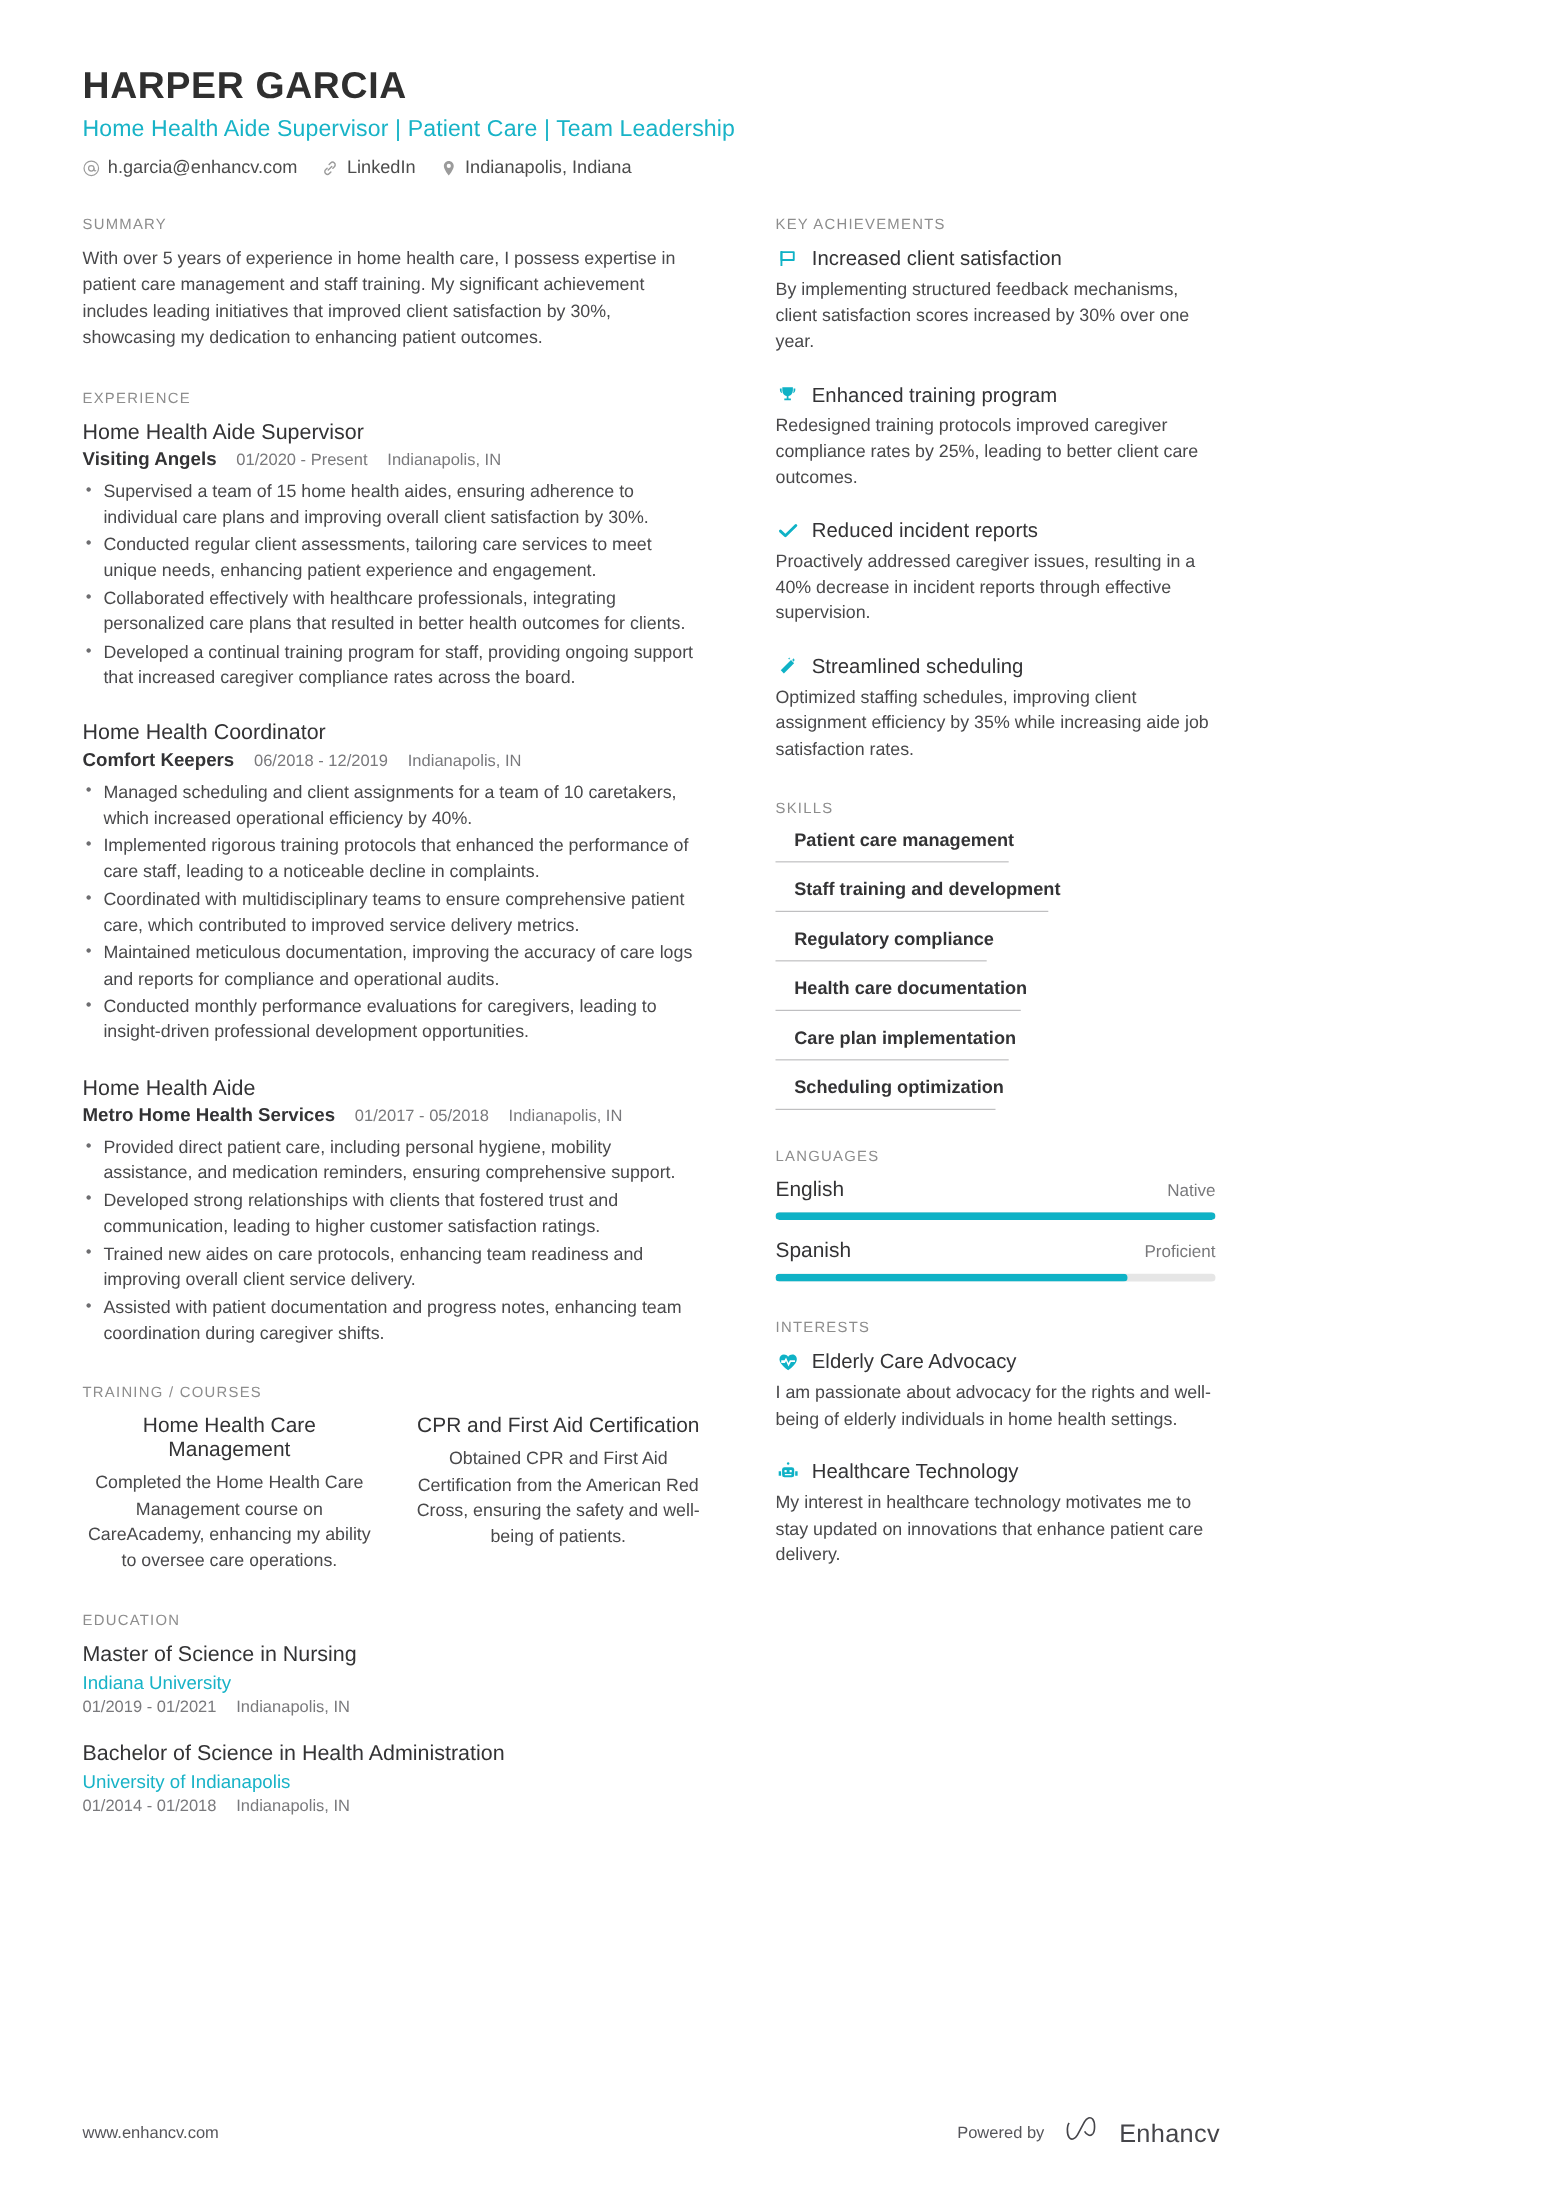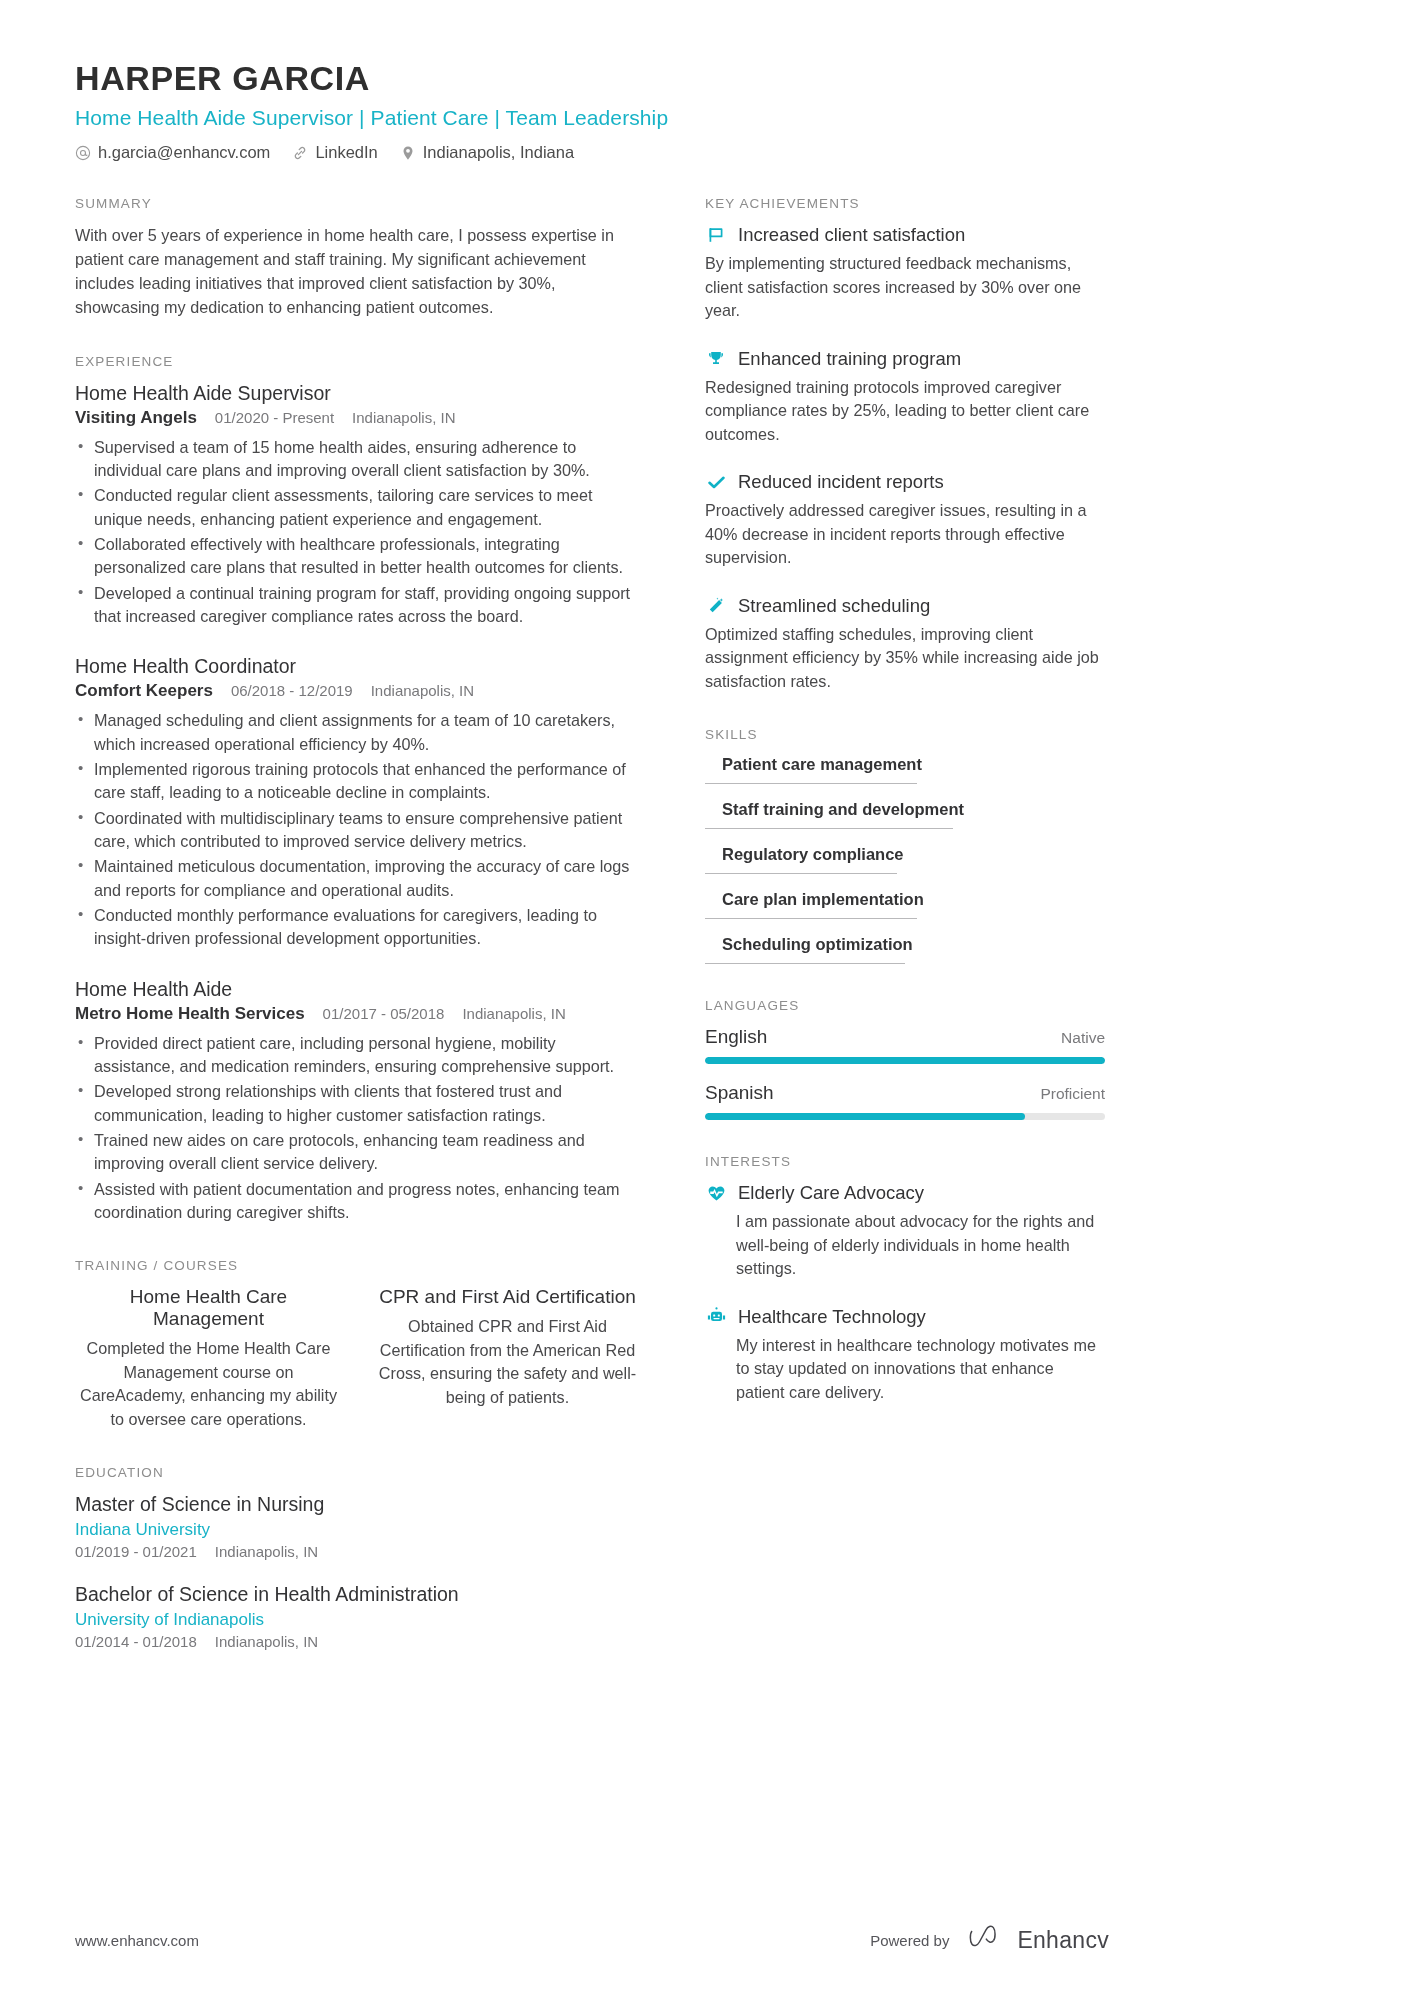--- a/index.html
+++ b/index.html
@@ -143,21 +143,21 @@
   
   .int { margin-bottom: 25px; }
   .int:last-child { margin-bottom: 0; }
   .int-head { display: flex; align-items: center; gap: 11px; margin-bottom: 6px; }
   .int-ic {
     width: 22px; height: 22px; flex: 0 0 22px;
     display: flex; align-items: center; justify-content: center;
     color: #0fb2c6;
   }
   .int-title { font-size: 18.5px; color: #333335; }
-  .int-desc { font-size: 16.2px; line-height: 1.45; color: #49494b; margin-left: 31px; }
+  .int-desc { font-size: 16.2px; line-height: 1.45; color: #49494b; }
 
   
   .footer {
     position: absolute;
     left: 75px; right: 75px; bottom: 40px;
     display: flex; align-items: center; justify-content: space-between;
   }
   .footer-url { font-size: 15px; color: #55555a; }
   .footer-right { display: flex; align-items: center; gap: 19px; }
   .powered { font-size: 15px; color: #55555a; }
@@ -370,20 +370,24 @@
           <span class="skill-label">Patient care management</span>
           <div class="skill-rule" style="width:212px"></div>
         </div>
         <div class="skill">
           <span class="skill-label">Staff training and development</span>
           <div class="skill-rule" style="width:248px"></div>
         </div>
         <div class="skill">
           <span class="skill-label">Regulatory compliance</span>
           <div class="skill-rule" style="width:192px"></div>
+        </div>
+        <div class="skill">
+          <span class="skill-label">Health care documentation</span>
+          <div class="skill-rule" style="width:223px"></div>
         </div>
         <div class="skill">
           <span class="skill-label">Care plan implementation</span>
           <div class="skill-rule" style="width:212px"></div>
         </div>
         <div class="skill">
           <span class="skill-label">Scheduling optimization</span>
           <div class="skill-rule" style="width:200px"></div>
         </div>
       </div>

